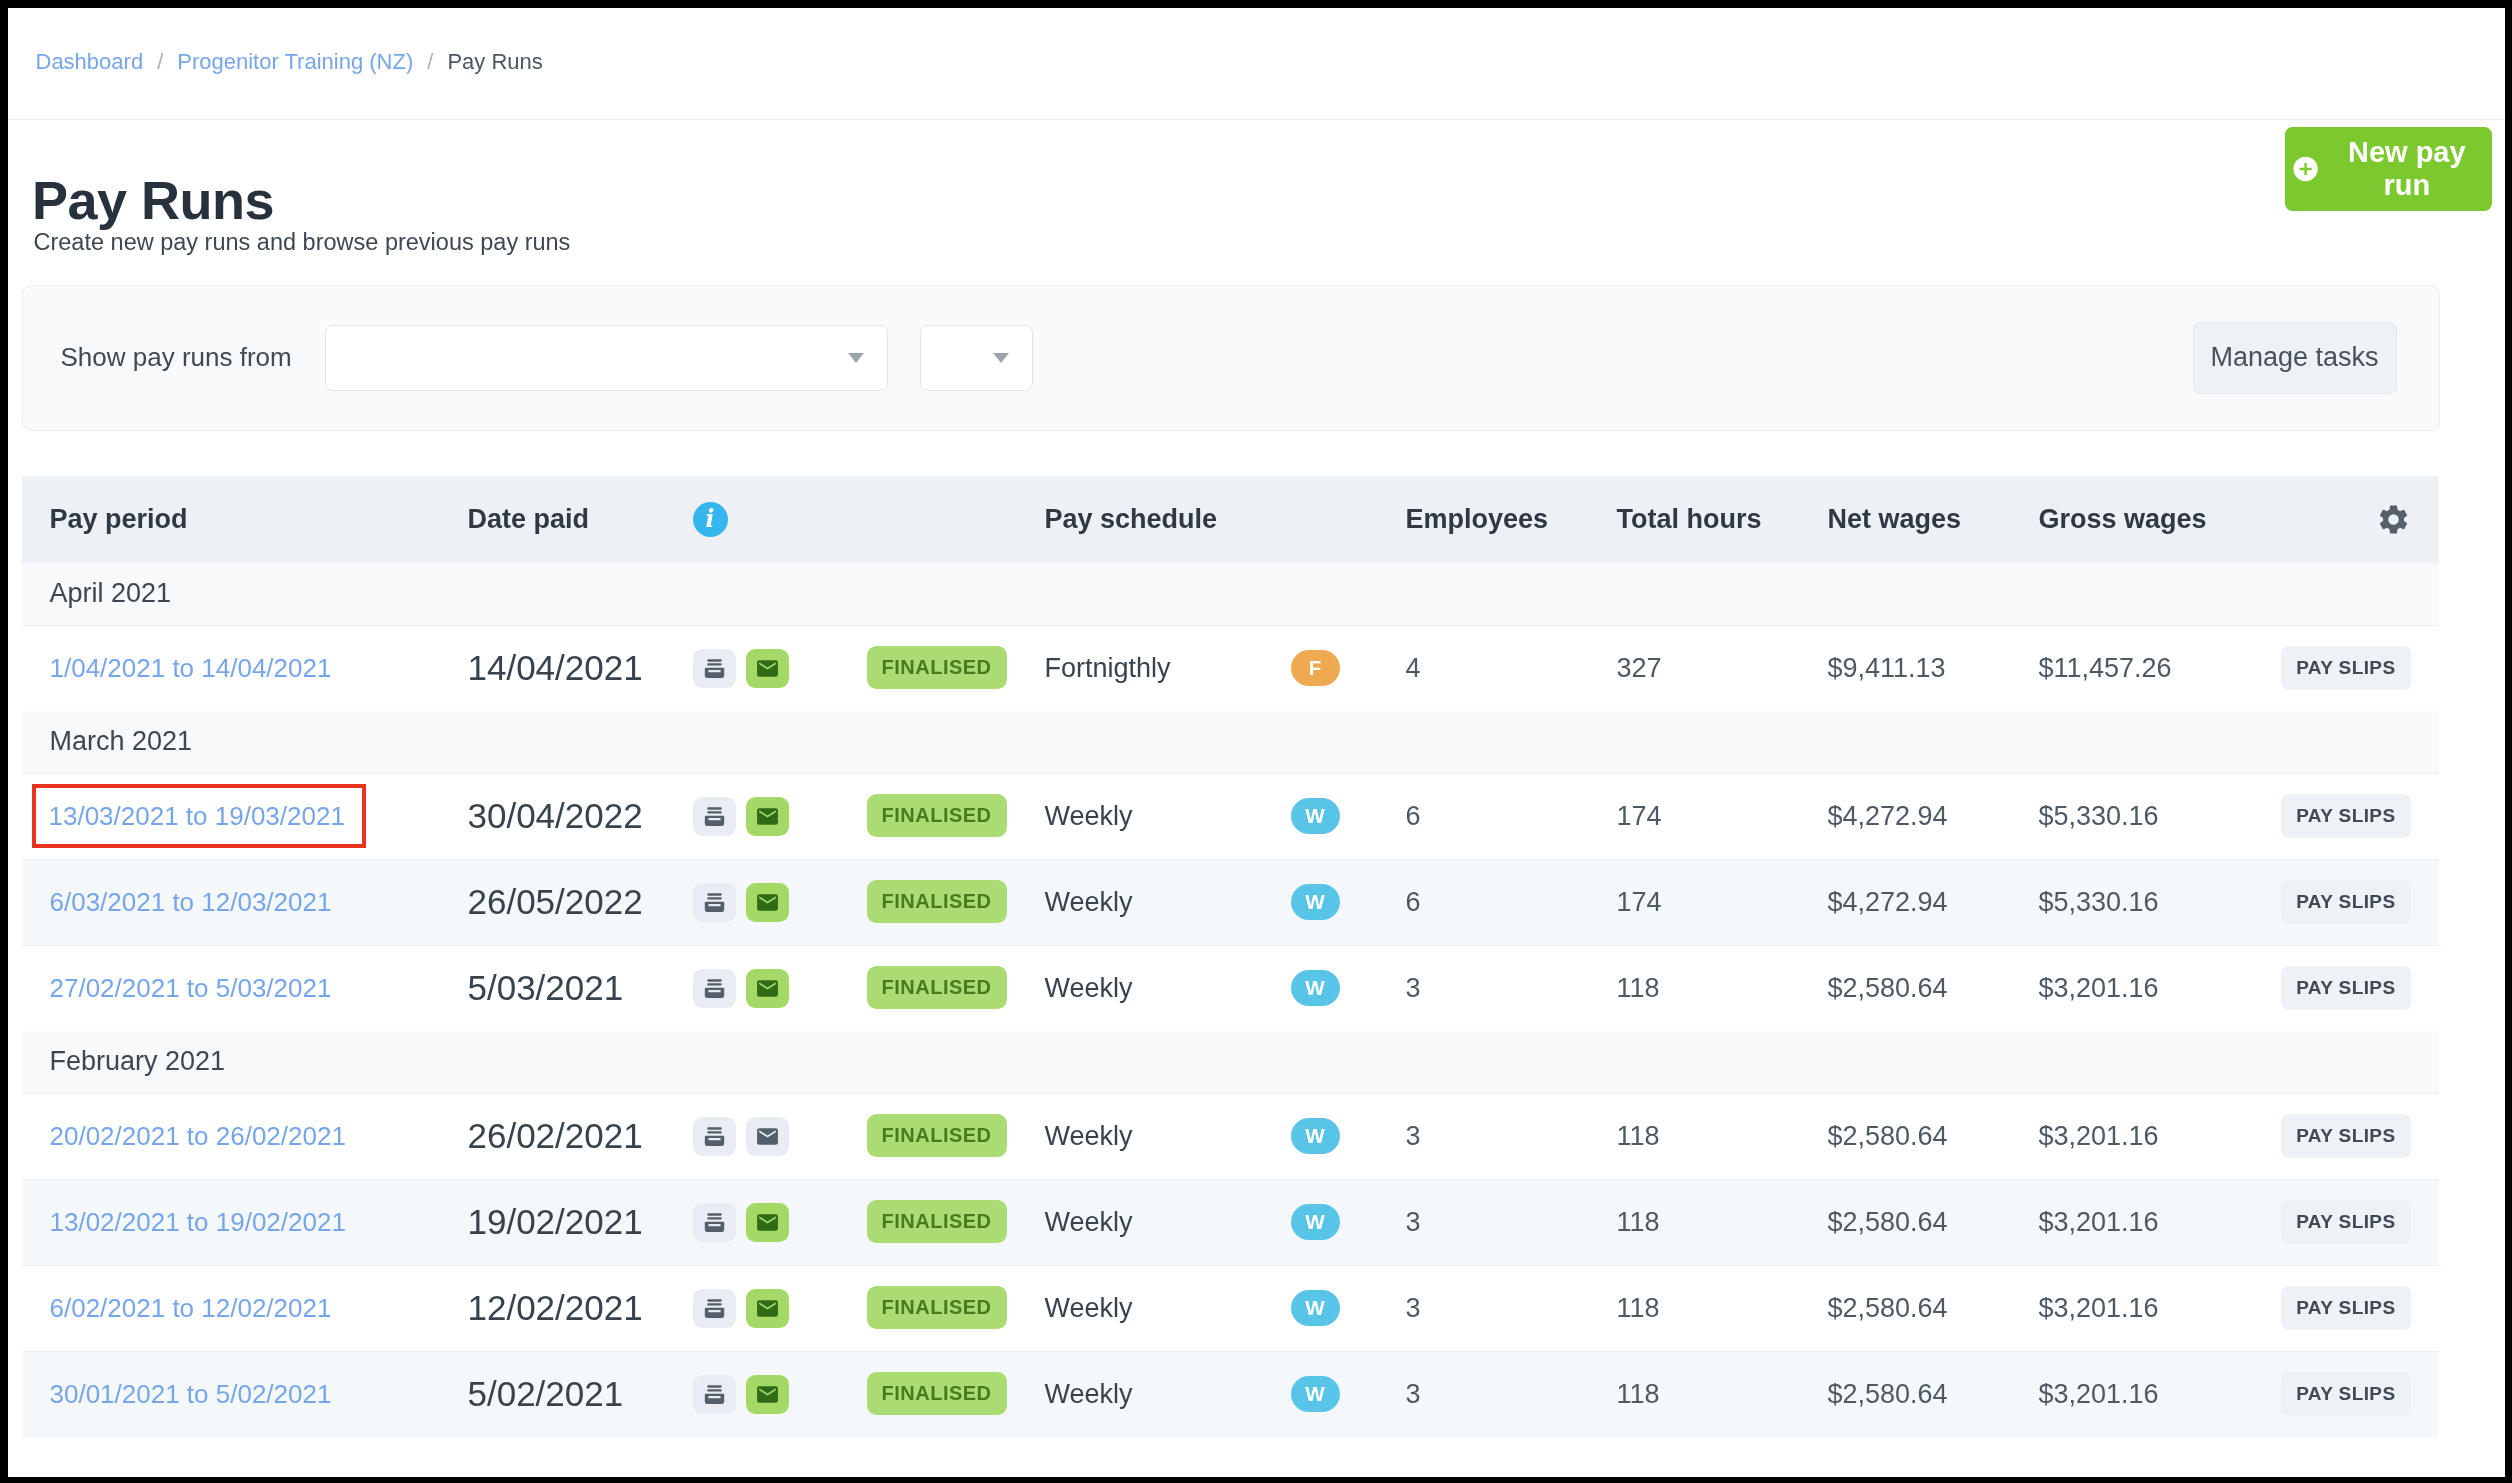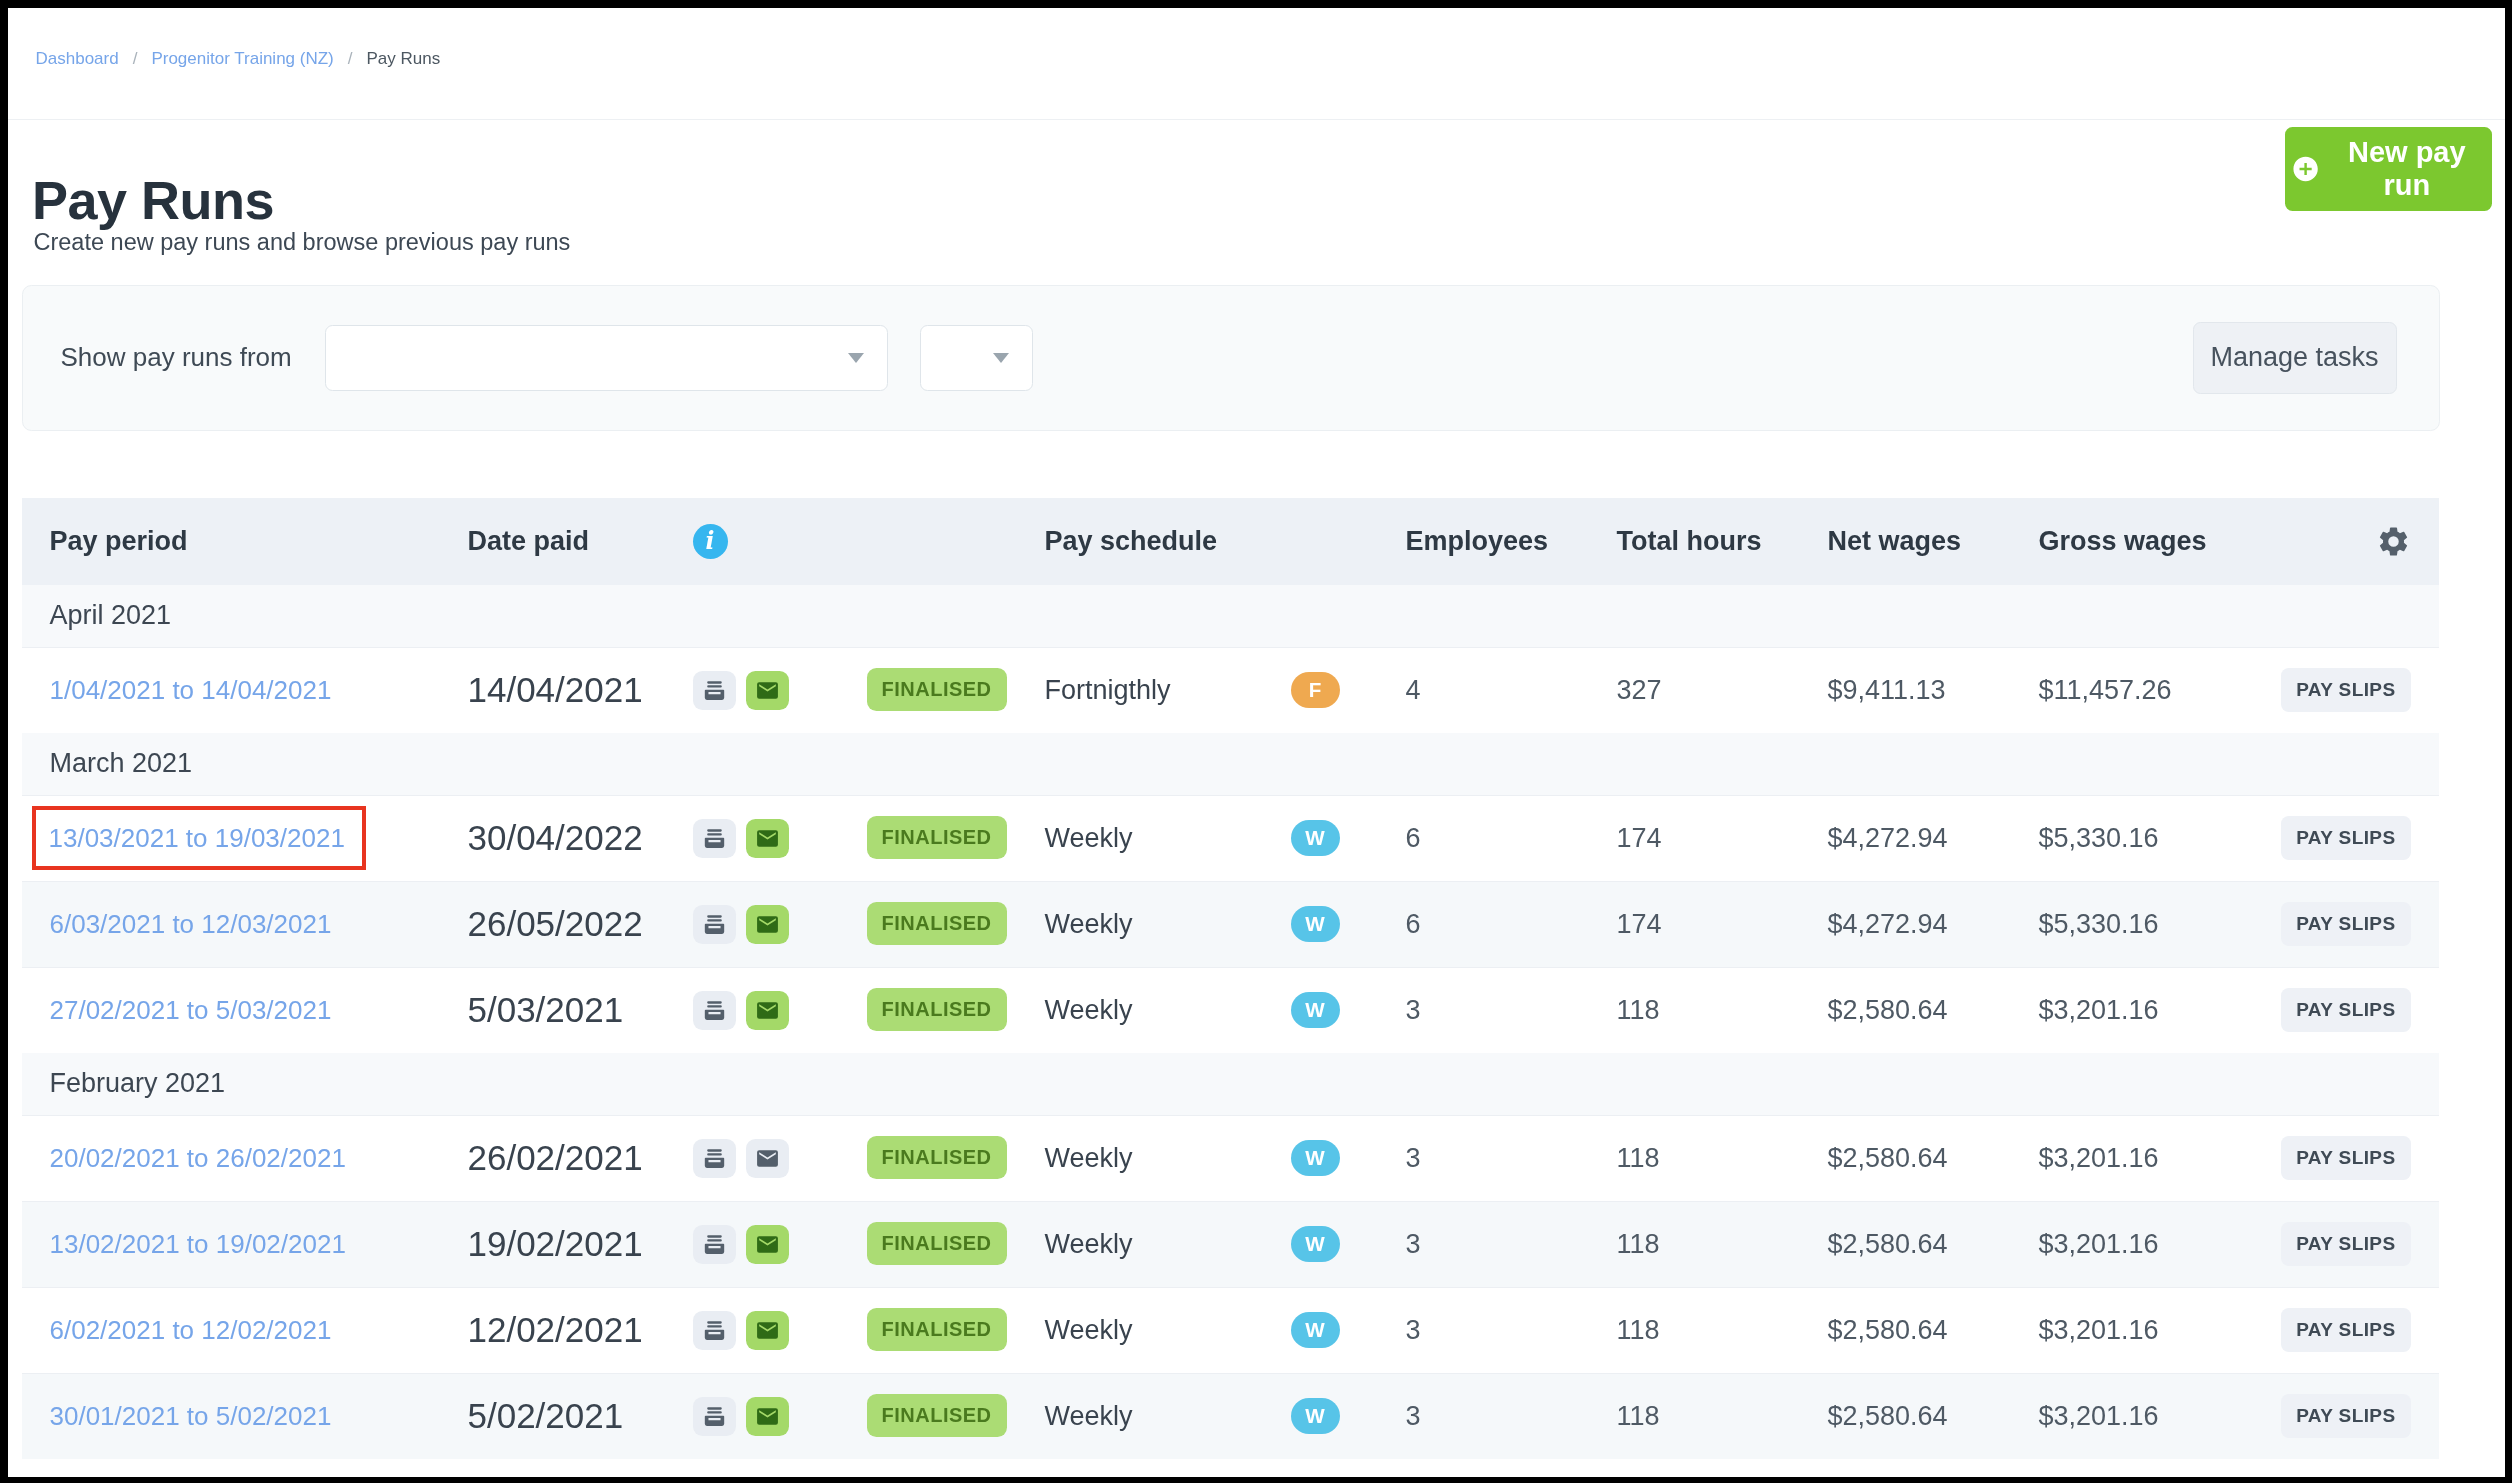--- a/index.html
+++ b/index.html
@@ -8,21 +8,21 @@
     width:2512px; height:1484px; position:relative;
     background:#000;
     font-family:"Liberation Sans", sans-serif;
   }
   .page {
     position:absolute; left:7.5px; top:7.5px; right:7.5px; bottom:7.5px;
     background:#ffffff; overflow:hidden;
   }
 
   
-  .breadcrumb { position:absolute; left:28px; top:41px; font-size:17px; display:flex; align-items:center; gap:14px; }
+  .breadcrumb { position:absolute; left:28px; top:41px; font-size:22px; display:flex; align-items:center; gap:14px; }
   .crumb-link { color:#76a5e9; text-decoration:none; cursor:pointer; }
   .crumb-sep  { color:#aab3bb; }
   .crumb-current { color:#4c5761; }
   .top-divider { position:absolute; left:0; right:0; top:111px; height:1.9px; background:#edf0f3; }
 
   
   .page-title { position:absolute; left:24.4px; top:125px; font-size:54px; font-weight:700; color:#27323d; letter-spacing:-0.5px; }
   .page-subtitle { position:absolute; left:26px; top:221px; font-size:23.5px; color:#3d4854; }
   .new-pay-run {
     position:absolute; left:2277px; top:119px; width:207px; height:84px;
@@ -47,21 +47,21 @@
   .select-wide { width:563px; margin-left:13px; }
   .select-small { width:113px; margin-left:12.2px; }
   .caret { width:0; height:0; border-left:8.4px solid transparent; border-right:8.4px solid transparent; border-top:10.3px solid #9aa5ae; margin-right:22.5px; }
   .manage-tasks {
     margin-left:auto; margin-right:42px; width:204px; height:72px;
     background:#eef1f5; border:1.9px solid #e2e7ec; border-radius:7.5px; cursor:pointer;
     font-size:27px; color:#47525d; font-family:inherit;
   }
 
   
-  .table { position:absolute; left:14px; top:490px; width:2417px; }
+  .table { position:absolute; left:14px; top:468px; width:2417px; }
   .t-grid {
     display:grid;
     grid-template-columns: 418px 225px 174px 178px 361px 211px 211px 211px 242px 1fr;
     align-items:center; padding:0 28px;
   }
   .t-header { height:87px; background:#edf1f6; font-size:27px; font-weight:700; color:#2e3944; }
   .t-group  { height:62px; background:#f7f9fb; font-size:27px; color:#3d4752; display:flex; align-items:center; padding:0 28px;text-align:right; }
   .t-row    { height:86px; background:#fff; border-top:0.9px solid #eceff3; }
   .t-row.alt { background:#f5f8fa; }
 

